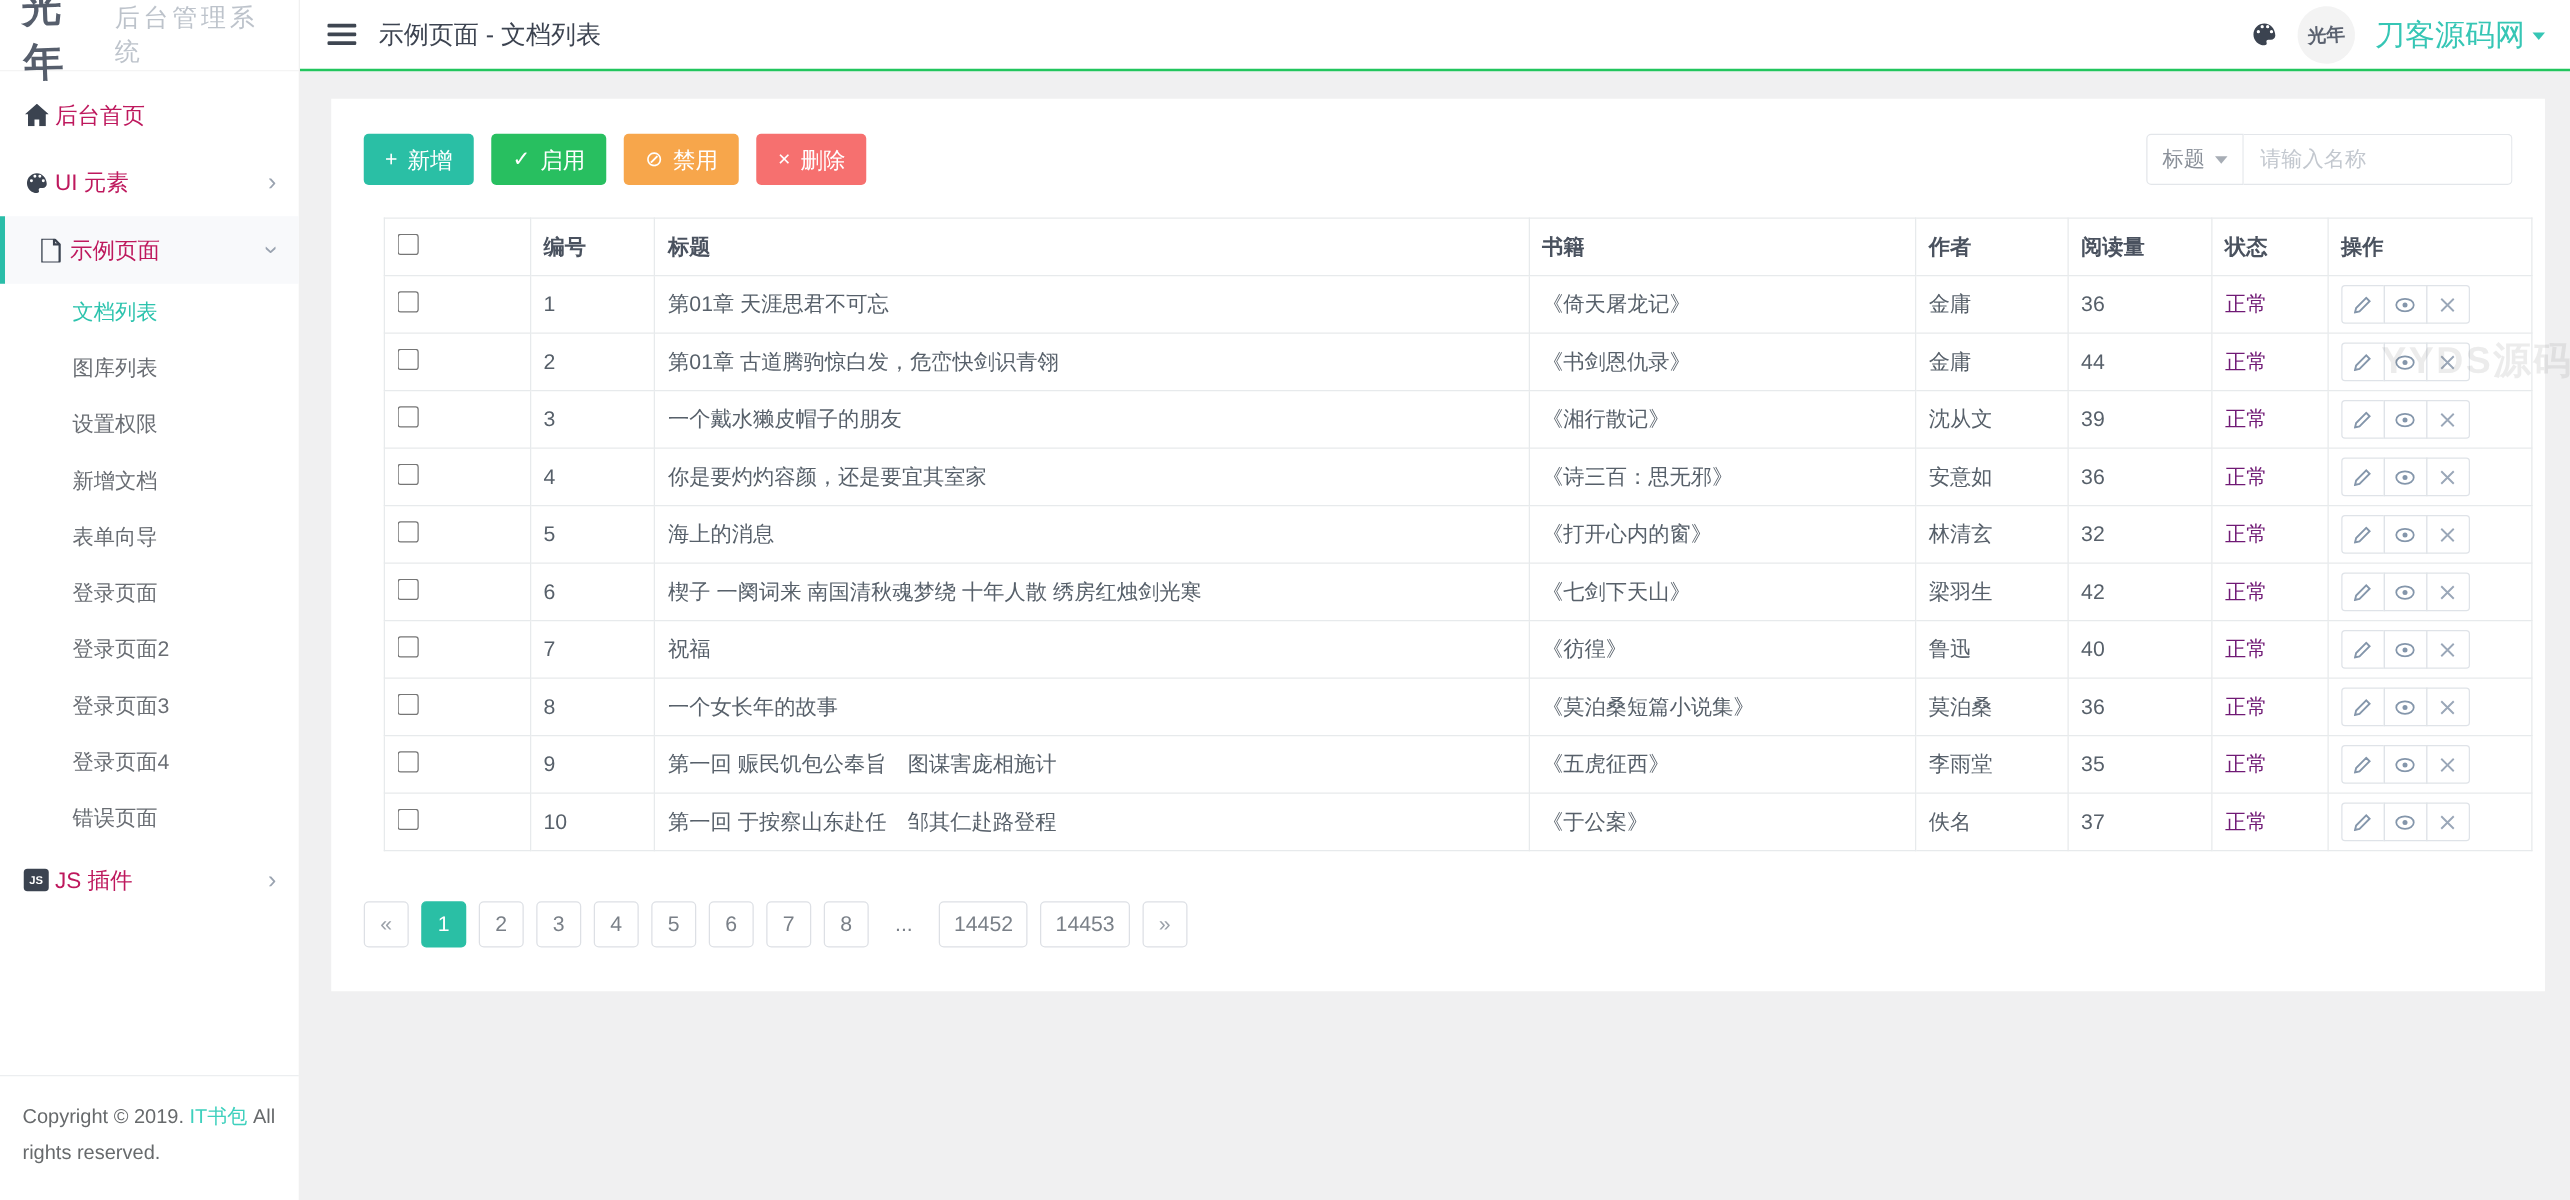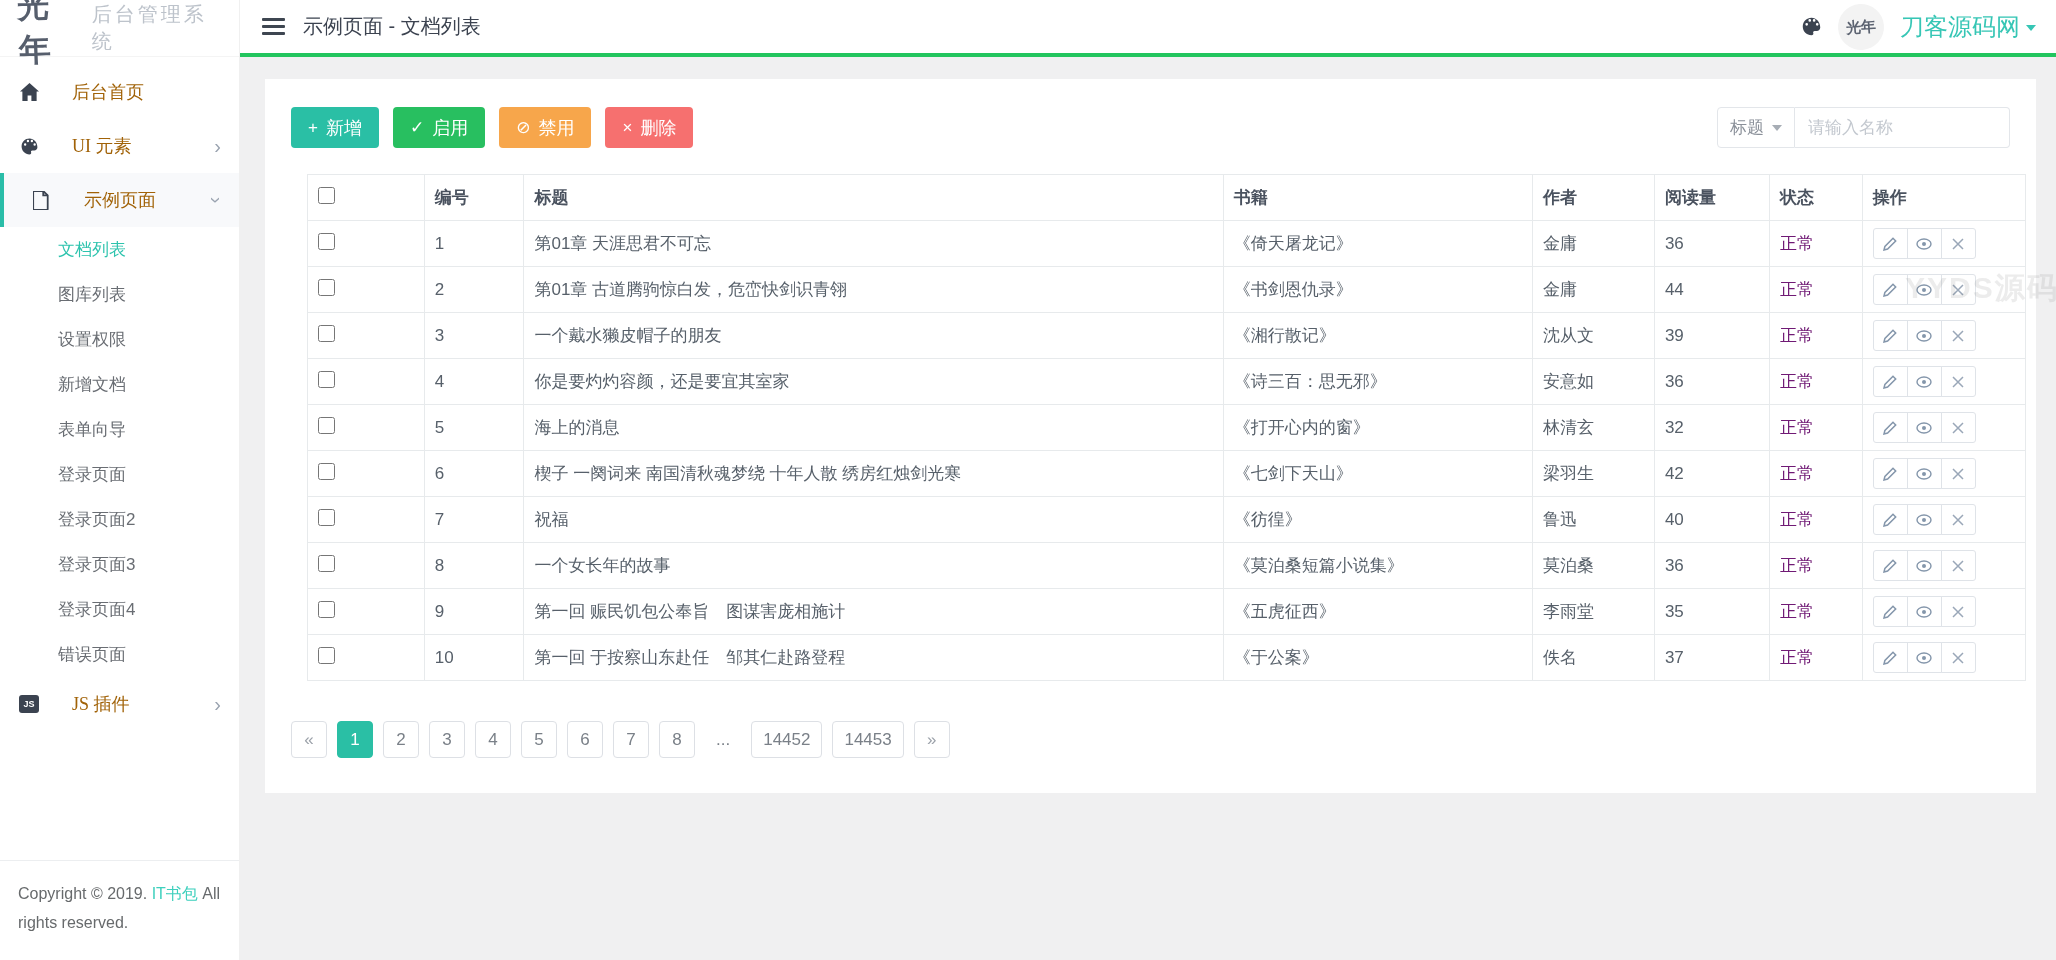--- a/index.html
+++ b/index.html
@@ -10,43 +10,43 @@
   
   .sidebar { width:240px; min-width:240px; background:#fff; height:960px;
     display:flex; flex-direction:column; position:relative; border-right:1px solid #f0f0f0; }
   .logo { height:57px; display:flex; align-items:center; padding:0 18px; border-bottom:1px solid #f4f4f4; }
   .logo-mark { font-size:32px; font-weight:bold; color:#565e6c; letter-spacing:2px;
     font-family:"DejaVu Serif",serif; transform:rotate(-2deg); }
   .logo-suffix { font-size:20px; color:#bdc3cb; margin-left:10px; letter-spacing:3px; }
 
   .nav { flex:1; padding-top:8px; }
   .nav-item { display:flex; align-items:center; padding:15px 18px; cursor:pointer; }
-  .nav-item .nav-ico { width:22px; height:20px; margin-right:32px; display:flex; align-items:center; justify-content:center; }
-  .nav-item .nav-label { font-size:18px; color:#a16207;font-family:Liberation Serif, serif; }
+  .nav-item .nav-ico { width:22px; height:20px; margin-right:4px; display:flex; align-items:center; justify-content:center; }
+  .nav-item .nav-label { font-size:18px; color:#be185d; }
   .nav-item .chev { margin-left:auto; color:#9aa3b0; font-size:20px; line-height:12px; }
   .chev-r::after { content:"\203A"; }
   .chev-d { transform:rotate(90deg); }
   .chev-d::after { content:"\203A"; }
   .nav-item.active-parent { border-left:4px solid #2abda8; background:#f8f9fb; padding-left:26px; }
 
   .submenu { }
   .submenu-item { padding:11px 18px 11px 58px; font-size:17px; color:#696d73; cursor:pointer; }
   .submenu-item.active { color:#2cc3ad; }
 
   .js-badge { width:20px; height:18px; background:#3b4350; color:#fff; border-radius:3px;
     font-size:9px; font-weight:bold; display:flex; align-items:center; justify-content:center; }
 
   .sidebar-footer { border-top:1px solid #eceef0; padding:18px 18px 22px 18px;
     font-size:16px; color:#676a6c; line-height:1.85; }
   .sidebar-footer a { color:#3ed0bd; text-decoration:none; }
 
   
   .main { flex:1; display:flex; flex-direction:column; position:relative; }
 
-  .topbar { height:57px; background:#fff; border-bottom:4px solid #22c55e;
+  .topbar { height:57px; background:#fff; border-bottom:2px solid #22c55e;
     display:flex; align-items:center; padding:0 20px 0 22px; }
   .hamburger { display:flex; flex-direction:column; gap:4px; cursor:pointer; margin-right:18px; }
   .hamburger span { display:block; width:23px; height:3px; background:#3e4651; border-radius:1px; }
   .page-title { font-size:20px; color:#3c4350; }
   .topbar-right { margin-left:auto; display:flex; align-items:center; gap:16px; }
   .theme-btn { cursor:pointer; display:flex; align-items:center; }
   .avatar { width:46px; height:46px; border-radius:50%; background:#f3f3f3; display:flex;
     align-items:center; justify-content:center; font-size:15px; font-weight:bold; color:#5b6270;
     font-family:"DejaVu Serif",serif; transform:rotate(-4deg); cursor:pointer; }
   .username { color:#36c6b5; font-size:24px; cursor:pointer; display:flex; align-items:center; gap:6px; }

